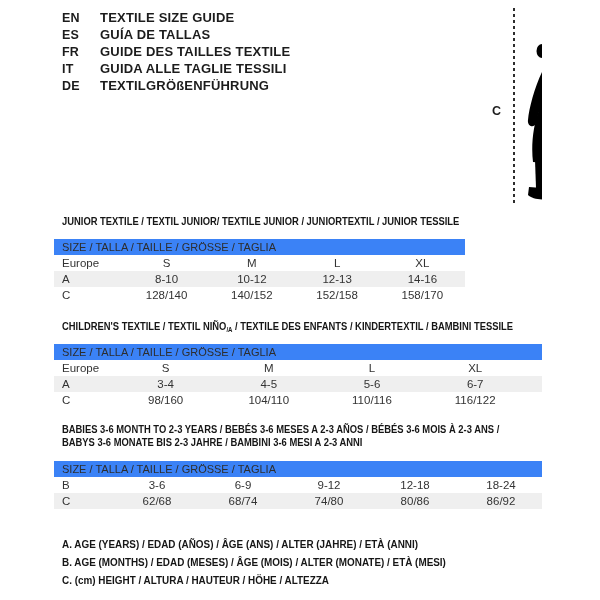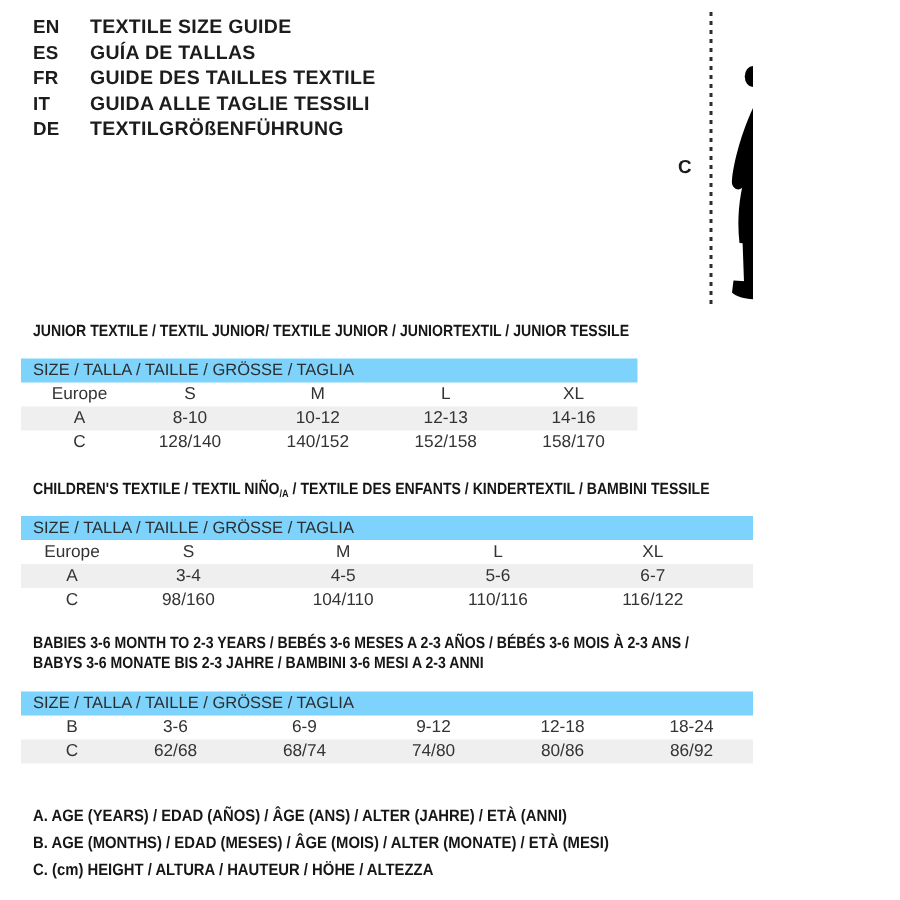--- a/index.html
+++ b/index.html
@@ -1,19 +1,19 @@
 <!DOCTYPE html>
 <html><head>
 <meta charset="utf-8">
 <style>
   * { margin:0; padding:0; box-sizing:border-box; }
   html,body { background:#fff; }
   #canvas {
     position:relative; width:502px; height:600px; background:#ffffff;
-    font-family:"Liberation Sans", sans-serif; color:#1c1c1c; overflow:hidden;
+    font-family:"Liberation Sans", sans-serif; color:#1c1c1c; overflow:hidden;margin-left:40px;
   }
 
   
   .lang-block { position:absolute; left:22px; top:9px; }
   .lang-row { display:flex; height:17px; align-items:center; }
   .lang-code { width:38px; font-size:12.5px; font-weight:700; letter-spacing:0.2px; }
   .lang-label { font-size:13px; font-weight:700; letter-spacing:0.2px; white-space:nowrap; }
 
   
   .measure-line {
@@ -26,26 +26,26 @@
   
   .sec-title {
     position:absolute; left:22px; font-size:10.8px; font-weight:700; color:#161616;
     white-space:nowrap; transform:scaleX(0.87); transform-origin:0 50%; line-height:13px;
   }
   .sub-a { font-size:7px; vertical-align:-2px; }
 
   
   .size-table { position:absolute; left:14px; }
   .t-header {
-    background:#7dd3fc; height:16px; line-height:16px; padding-left:8px;
+    background:#3b82f6; height:16px; line-height:16px; padding-left:8px;
     font-size:11px; color:#2d2d2d; white-space:nowrap;
   }
   .t-row { display:grid; height:16px; line-height:16px; font-size:11.5px; color:#333; }
   .t-row.gray { background:#efefef; }
-  .t-row .lbl { padding-left:8px; text-align:center; white-space:nowrap; }
+  .t-row .lbl { padding-left:8px; text-align:left; white-space:nowrap; }
   .t-row .cell { text-align:center; white-space:nowrap; }
   .t1 { width:411px; }
   .t1 .t-row { grid-template-columns:70px repeat(4,1fr); }
   .t2 { width:576px; }
   .t2 .t-row { grid-template-columns:60px repeat(5,1fr); }
   .t3 { width:576px; }
   .t3 .t-row { grid-template-columns:60px repeat(6,1fr); }
 
   
   .footnotes { position:absolute; left:22px; top:535px; }

